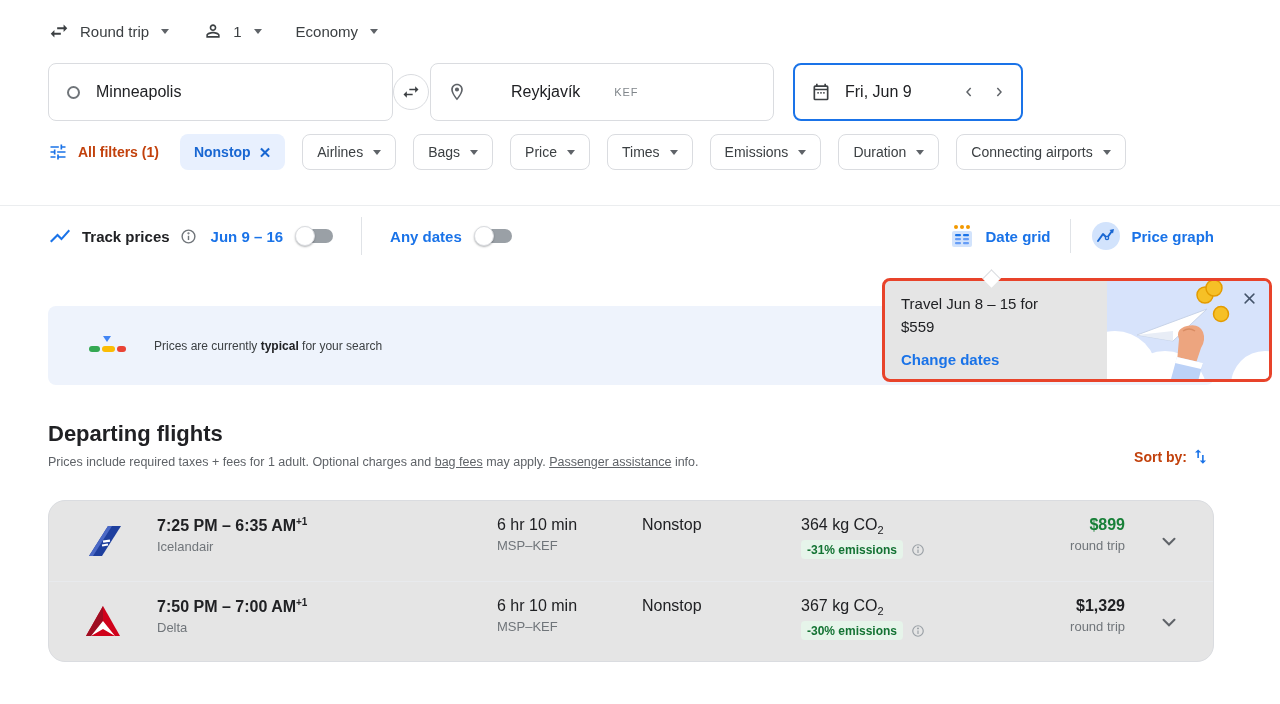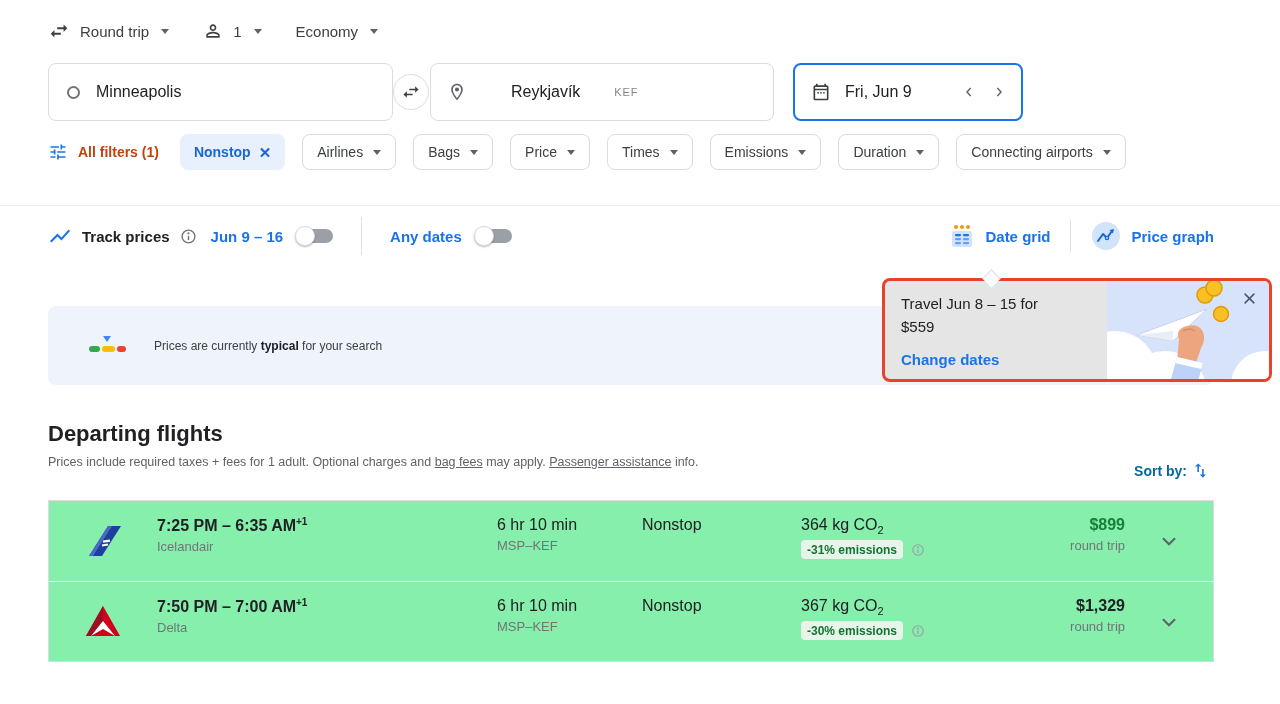--- a/index.html
+++ b/index.html
@@ -63,24 +63,24 @@
   .callout-body { position:relative; width:100%; height:100%; overflow:hidden; border-radius:5px; }
   .callout-text { position:absolute; left:16px; top:11px; font-size:15px; color:#202124; line-height:23px; z-index:2; }
   .change-dates { position:absolute; left:16px; bottom:11px; font-size:15px; font-weight:700; color:#1a73e8; cursor:pointer; z-index:2; }
   .callout-illustration { position:absolute; right:0; top:0; width:162px; height:100%; }
   .callout-close { position:absolute; top:10px; right:12px; cursor:pointer; z-index:3; }
 
   
   .departing-title { position:absolute; left:48px; top:421px; font-size:22px; font-weight:600; color:#202124; }
   .disclaimer { position:absolute; left:48px; top:455px; font-size:12.5px; color:#5f6368; }
   .disclaimer .dlink { text-decoration:underline; cursor:pointer; color:#5f6368; }
-  .sort-by { position:absolute; right:70px; top:461px; display:flex; align-items:center; gap:4px; font-size:14px; font-weight:700; color:#0369a1; cursor:pointer; }
-
-  
-  .flight-card { position:absolute; left:48px; top:500px; width:1166px; border:1px solid #dadce0; border-radius:0; background:#86efac; }
+  .sort-by { position:absolute; right:70px; top:447px; display:flex; align-items:center; gap:4px; font-size:14px; font-weight:700; color:#c2410c; cursor:pointer; }
+
+  
+  .flight-card { position:absolute; left:48px; top:500px; width:1166px; border:1px solid #dadce0; border-radius:17px; background:#e5e5e5; }
   .flight-row { display:grid; grid-template-columns:108px 340px 145px 159px 200px 1fr 88px; height:80px; align-items:start; cursor:pointer; }
   .flight-row + .flight-row { border-top:1px solid #e8eaed; }
   .cell-logo { align-self:center; justify-self:center; }
   .cell { padding-top:15px; }
   .times-line { font-size:16px; font-weight:600; color:#202124; }
   .times-line sup { font-size:10px; font-weight:600; }
   .sub-line { font-size:13px; color:#70757a; margin-top:4px; }
   .plain-line { font-size:16px; color:#202124; }
   .co2-line { font-size:16px; color:#202124; }
   .co2-line sub { font-size:11px; }

